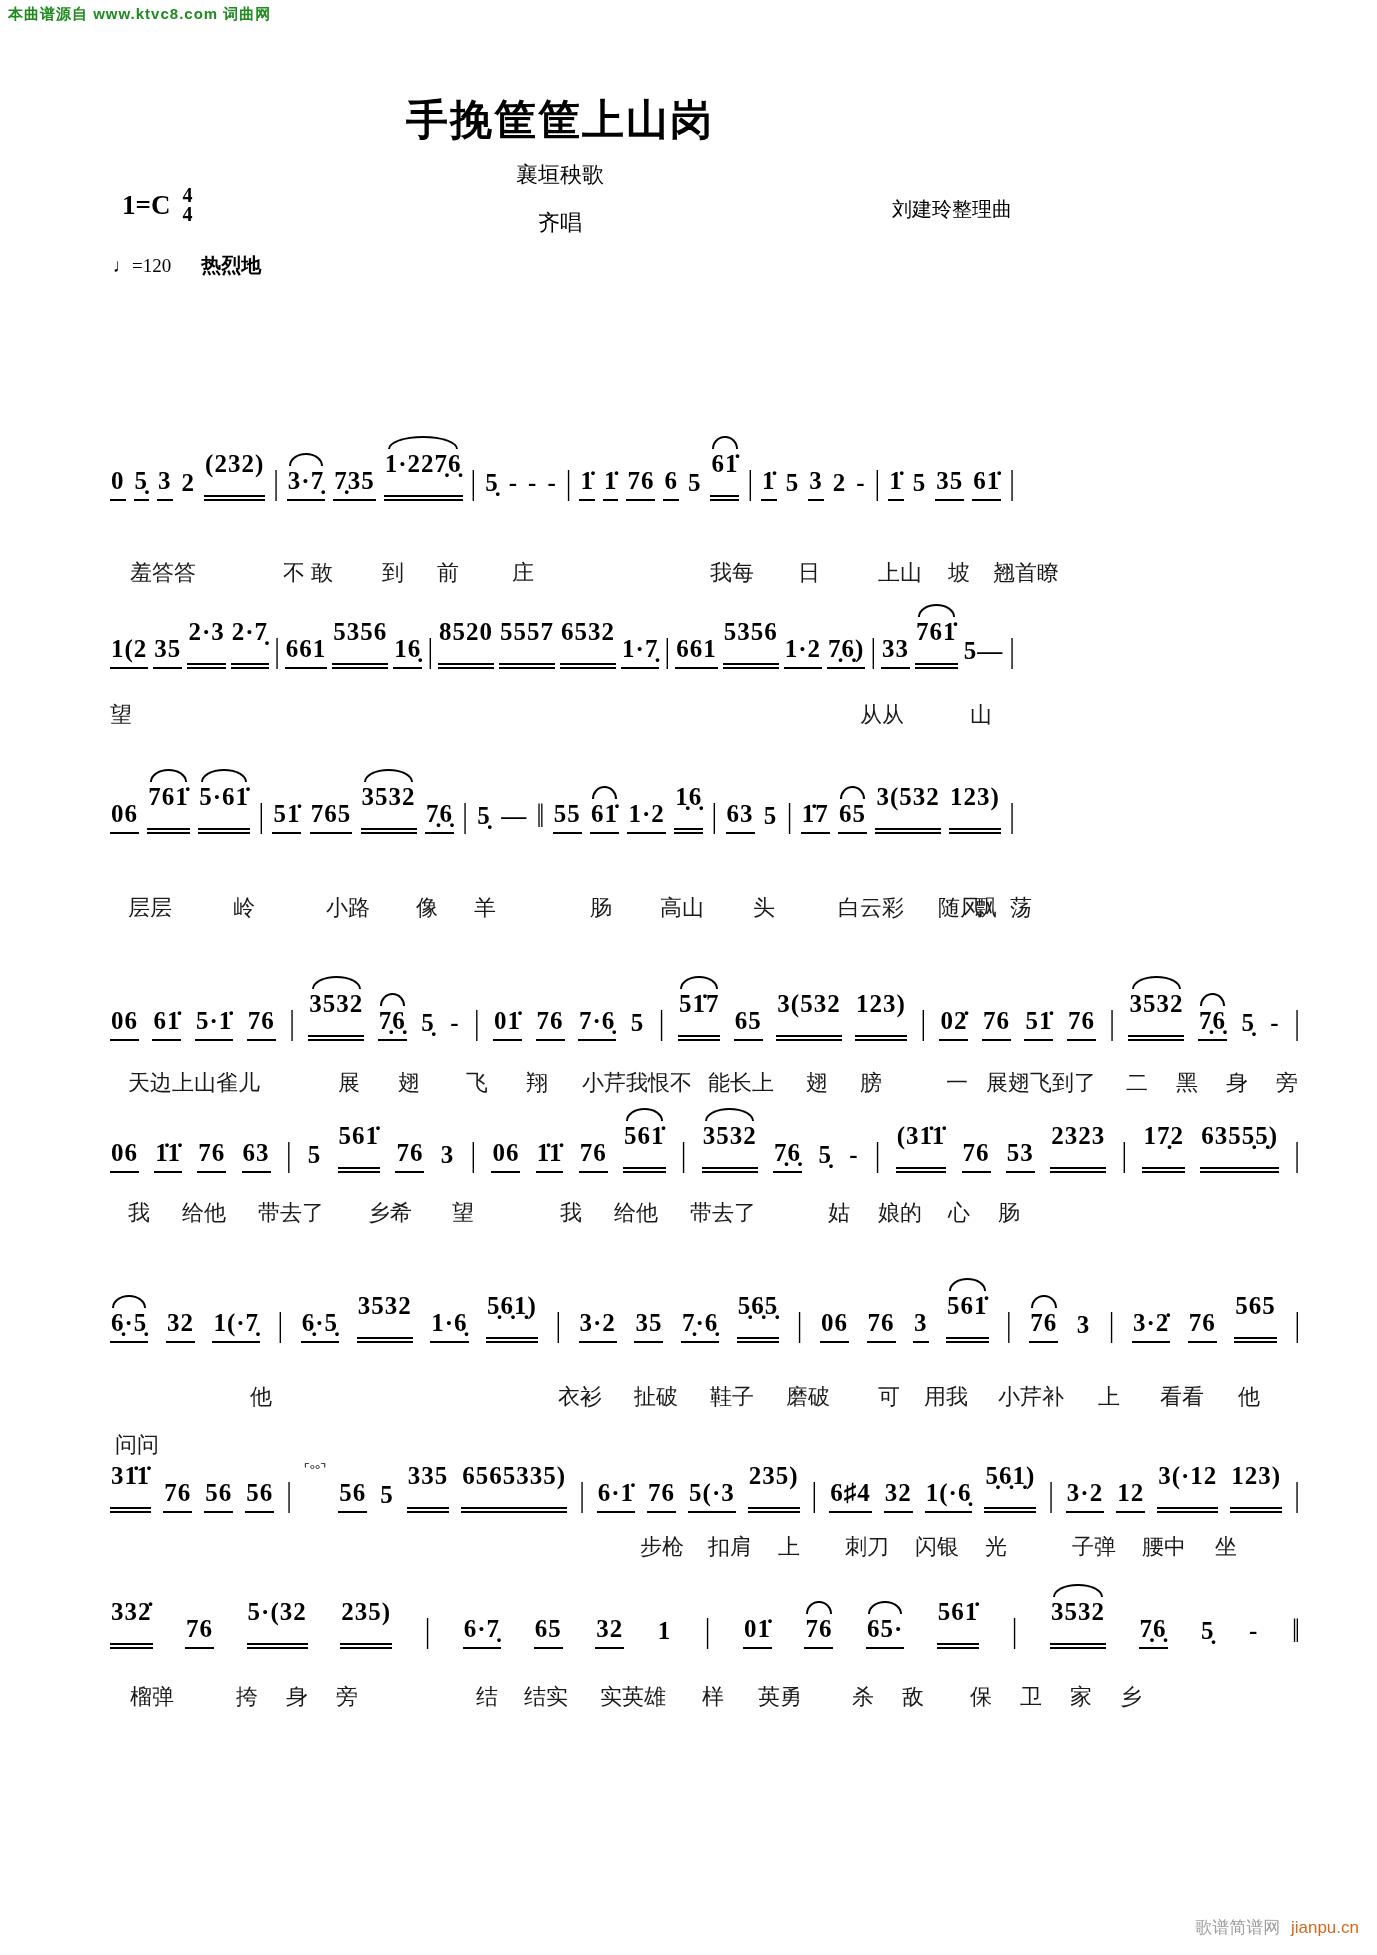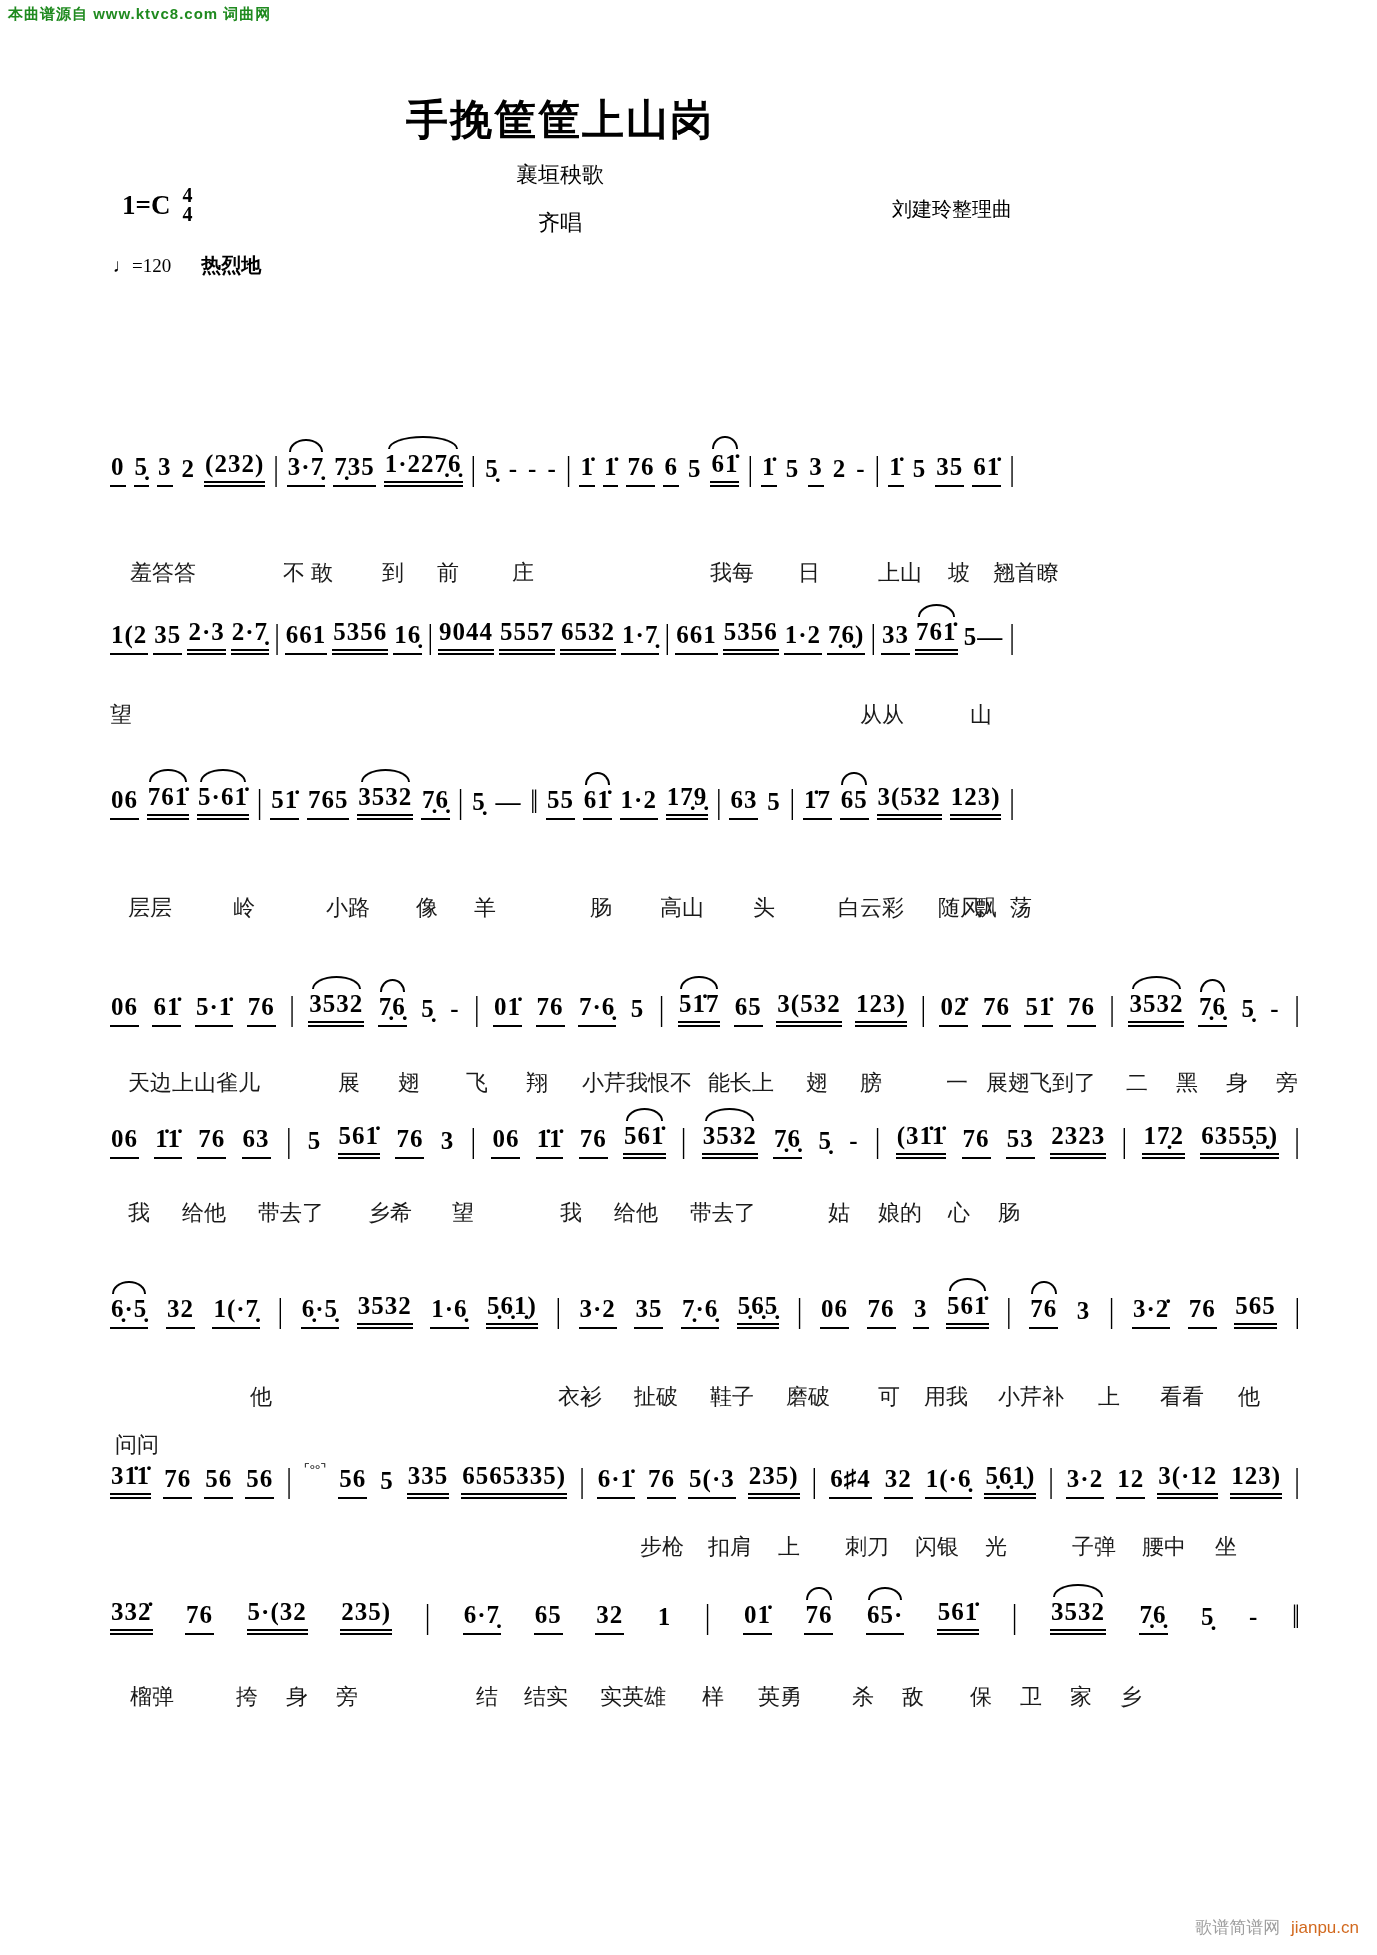--- a/index.html
+++ b/index.html
@@ -48,21 +48,21 @@
   }
   .temporow .expr{font-weight:bold;font-size:20px;margin-left:30px;}
   
   .line{position:absolute;left:110px;}
   .notes{
     display:flex;justify-content:space-between;align-items:flex-end;
     font-weight:bold;font-size:25px;line-height:1.15;white-space:nowrap;
   }
   .n{display:inline-block;position:relative;padding:0 1px 3px;letter-spacing:1px;}
   .u1{border-bottom:2px solid #000;}
-  .u2{border-bottom:6px double #000;padding-bottom:2px;}
+  .u2{border-bottom:6px double #000;padding-bottom:16px;}
   .bar{font-weight:400;font-size:28px;transform:scaleY(1.2);padding-bottom:2px;}
   .orn{font-size:13px;align-self:flex-start;font-weight:400;letter-spacing:0;}
   .arc::before{
     content:'';position:absolute;left:6%;right:6%;top:-14px;height:11px;
     border:2px solid #000;border-bottom:none;
     border-radius:50% 50% 0 0 / 100% 100% 0 0;
   }
   .lyr{
     position:absolute;font-size:22px;color:#1a1a1a;white-space:pre;
     font-family:"Liberation Sans",sans-serif;
@@ -144,21 +144,21 @@
       <div class="notes">
         <span class="n u1">1(2</span>
         <span class="n u1">35</span>
         <span class="n u2">2·3</span>
         <span class="n u2">2·7̣</span>
         <span class="bar">|</span>
         <span class="n u1">661</span>
         <span class="n u2">5356</span>
         <span class="n u1">16̣</span>
         <span class="bar">|</span>
-        <span class="n u2">9044</span>
+        <span class="n u2">8520</span>
         <span class="n u2">5557</span>
         <span class="n u2">6532</span>
         <span class="n u1">1·7̣</span>
         <span class="bar">|</span>
         <span class="n u1">661</span>
         <span class="n u2">5356</span>
         <span class="n u1">1·2</span>
         <span class="n u1">7̣6̣)</span>
         <span class="bar">|</span>
         <span class="n u1">33</span>
@@ -180,21 +180,21 @@
         <span class="n u1">765</span>
         <span class="n u2 arc">3532</span>
         <span class="n u1">7̣6̣</span>
         <span class="bar">|</span>
         <span class="n u0">5̣</span>
         <span class="n u0">—</span>
         <span class="bar">‖</span>
         <span class="n u1">55</span>
         <span class="n u1 arc">61̇</span>
         <span class="n u1">1·2</span>
-        <span class="n u2">17̣9̣</span>
+        <span class="n u2">1̣6̣</span>
         <span class="bar">|</span>
         <span class="n u1">63</span>
         <span class="n u0">5</span>
         <span class="bar">|</span>
         <span class="n u1">1̇7</span>
         <span class="n u1 arc">65</span>
         <span class="n u2">3(532</span>
         <span class="n u2">123)</span>
         <span class="bar">|</span>
       </div>

